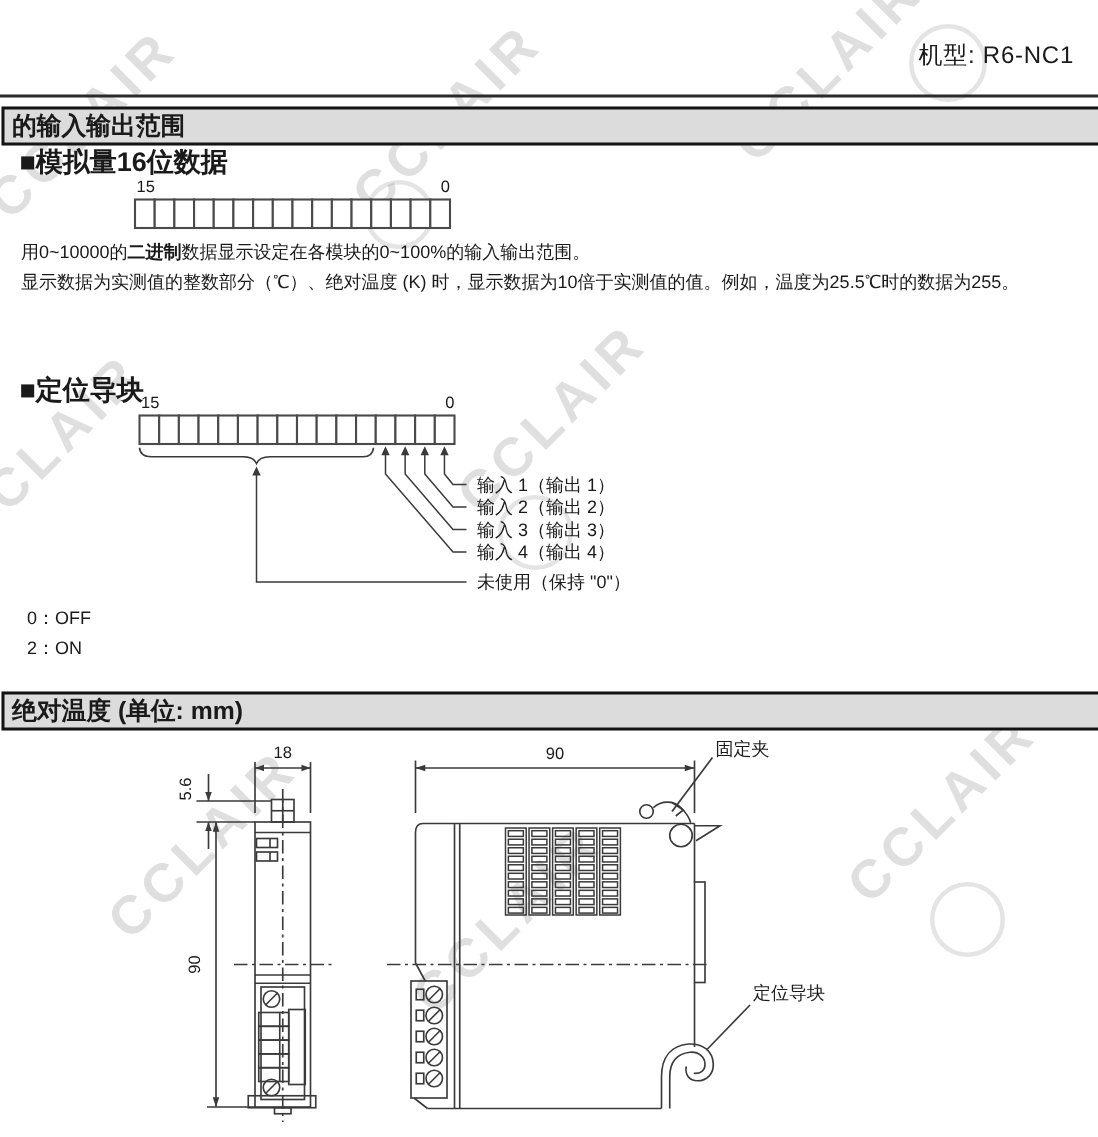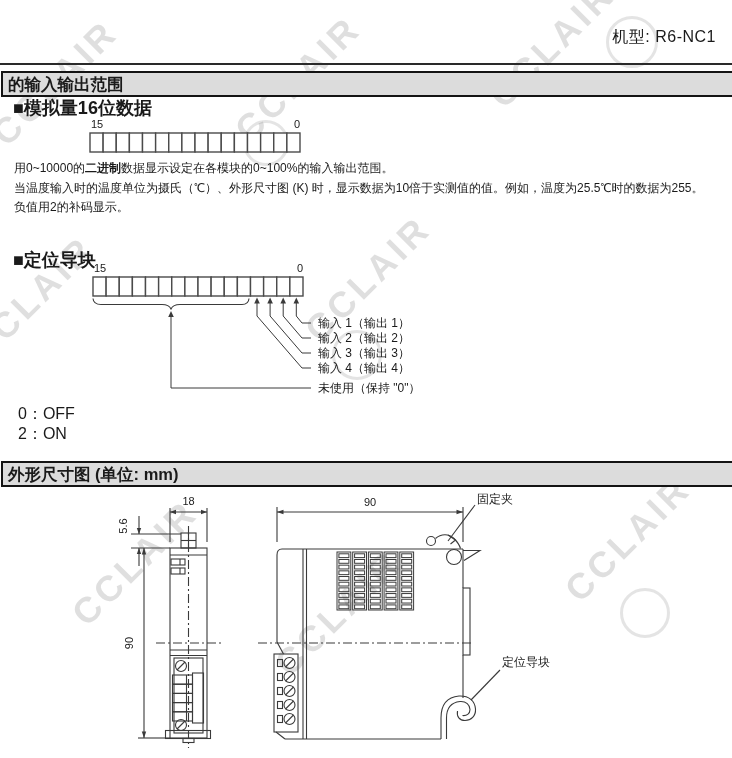--- a/index.html
+++ b/index.html
@@ -10,21 +10,21 @@
       white-space:nowrap;pointer-events:none;z-index:0}
   .wms{position:absolute;border:3px solid rgba(150,150,150,.26);border-radius:50%;
        pointer-events:none;z-index:0}
   .model{position:absolute;right:16px;top:27px;font-size:16px;letter-spacing:.5px;z-index:2}
   .rule{position:absolute;left:0;top:63px;width:732px;border-top:2px solid #2a2a2a;z-index:2}
   .secbar{position:absolute;left:1px;width:728px;background:#dcdcdc;border:2px solid #141414;
           font-weight:900;font-size:16.5px;line-height:20px;padding:1px 5px;z-index:2}
   .subhead{position:absolute;left:13px;font-size:18px;font-weight:700;z-index:2}
   .para{position:absolute;left:14px;top:159px;font-size:12px;line-height:19.5px;
         white-space:nowrap;z-index:2}
-  .onoff{position:absolute;left:18px;font-size:16px;z-index:2}
+  .onoff{position:absolute;left:18px;font-size:12px;z-index:2}
   svg{position:absolute;z-index:2;overflow:visible}
   svg text{font-family:"Liberation Sans",sans-serif;fill:#1a1a1a}
   text.num{font-size:11px}
   text.lbl{font-size:12px}
   .draw line,.draw path,.draw rect,.draw circle,.draw polyline{stroke:#3a3a3a;fill:none;stroke-width:1.1}
   .cells rect{fill:#fff;stroke:#4a4a4a;stroke-width:1.4}
   .vents rect{stroke:#3a3a3a;fill:none;stroke-width:1}
   .thin{stroke:#3a3a3a;stroke-width:1;fill:none}
   .arrow{fill:#3a3a3a;stroke:none}
   .cl{stroke-dasharray:9 3 2 3;stroke-width:.9}
@@ -72,22 +72,21 @@
       <rect x="174.375" y="21" width="13.125" height="19"></rect>
       <rect x="187.5" y="21" width="13.125" height="19"></rect>
       <rect x="200.625" y="21" width="13.125" height="19"></rect>
       <rect x="213.75" y="21" width="13.125" height="19"></rect>
       <rect x="226.875" y="21" width="13.125" height="19"></rect>
     </g>
 </svg>
 
 <div class="para">
   <div><span>用0~10000的</span><b>二进制</b><span>数据显示设定在各模块的0~100%的输入输出范围。</span></div>
-  <div>当温度输入时的温度单位为摄氏（℃）、外形尺寸图 (K) 时，显示数据为10倍于实测值的值。例如，温度为25.5℃时的数据为255。</div>
-  <div>负值用2的补码显示。</div>
+  <div>显示数据为实测值的整数部分（℃）、绝对温度 (K) 时，显示数据为10倍于实测值的值。例如，温度为25.5℃时的数据为255。</div>
 </div>
 
 <div class="subhead" style="top:248px">■定位导块</div>
 
 <svg class="diagram" style="left:60px;top:256px" width="420" height="150" viewBox="0 0 420 150">
   <text class="num" x="34" y="16">15</text>
   <text class="num" x="243" y="16" text-anchor="end">0</text>
   <g class="cells">
       <rect x="33" y="21" width="13.125" height="19"></rect>
       <rect x="46.125" y="21" width="13.125" height="19"></rect>
@@ -125,21 +124,21 @@
   <text class="lbl" x="258" y="86">输入 2（输出 2）</text>
   <text class="lbl" x="258" y="101">输入 3（输出 3）</text>
   <text class="lbl" x="258" y="116">输入 4（输出 4）</text>
   <text class="lbl" x="258" y="136">未使用（保持 "0"）</text>
 </svg>
 
 <div class="onoff" style="top:404px">0：OFF</div>
 <div class="onoff" style="top:424px">2：ON</div>
 
 <div class="secbar" style="top:461px">
-  <span>外形尺寸图 (单位: mm)</span>
+  <span>绝对温度 (单位: mm)</span>
 </div>
 
 <svg style="left:0;top:490px" width="732" height="268" viewBox="0 0 732 268">
 
   <g class="draw">
     <rect x="170" y="58" width="37" height="190"></rect>
     <line x1="170" y1="65" x2="207" y2="65"></line>
     <rect x="181" y="43" width="15" height="15"></rect>
     <line x1="188.5" y1="43" x2="188.5" y2="58"></line>
     <line x1="181" y1="50.5" x2="196" y2="50.5"></line>

